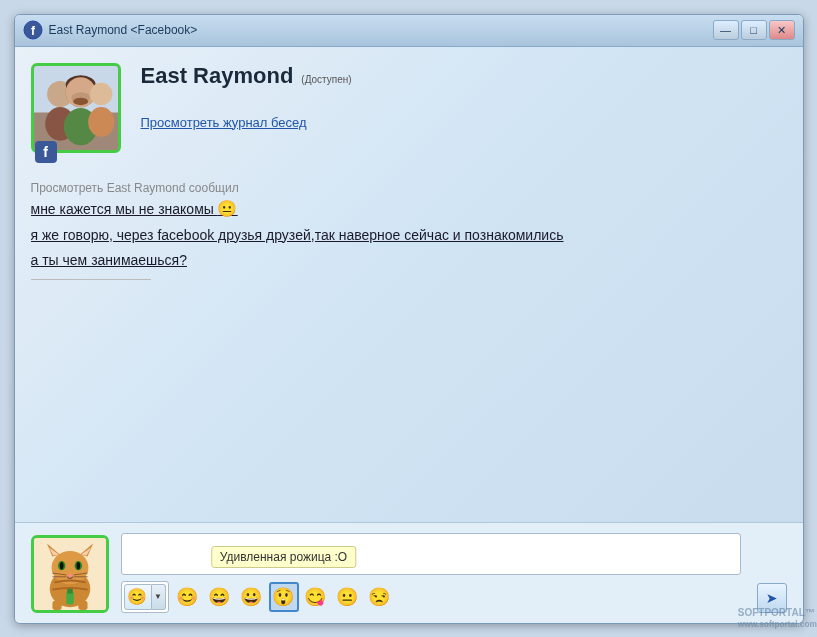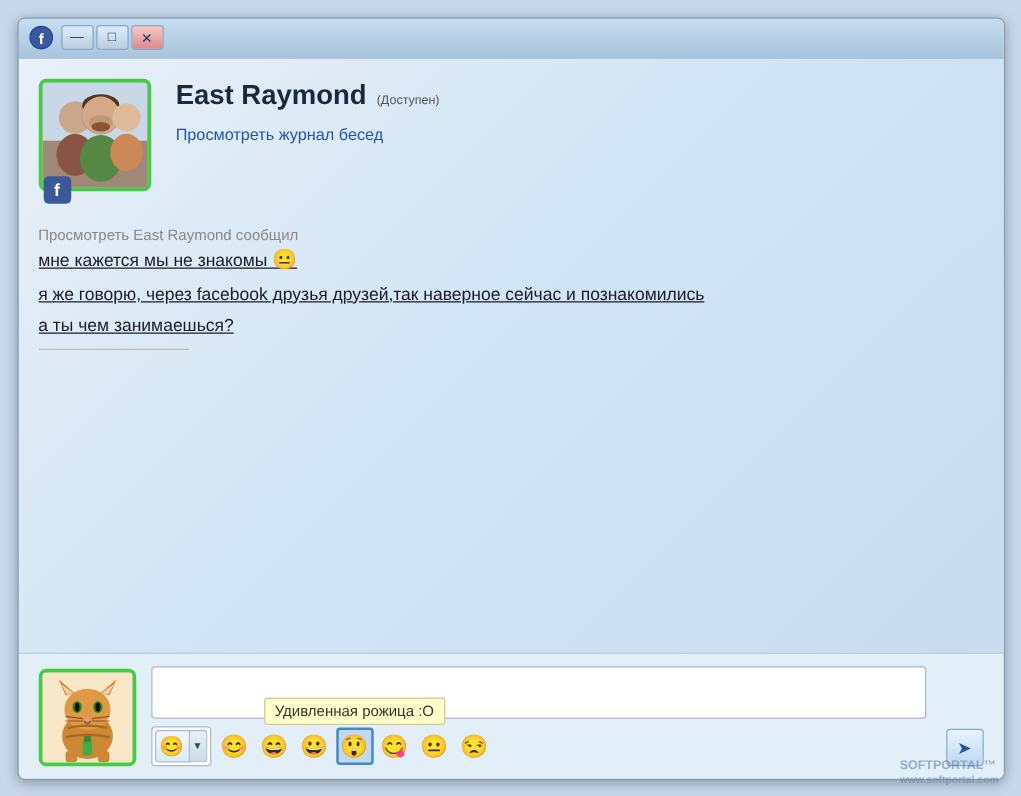--- a/index.html
+++ b/index.html
@@ -131,37 +131,38 @@
     }
 
     .profile-info {
       flex: 1;
     }
 
     .profile-name-row {
       display: flex;
       align-items: baseline;
       gap: 8px;
-      margin-bottom: 10px;
+      margin-bottom: 24px;
     }
 
     .profile-name {
       font-size: 22px;
       font-weight: bold;
       color: #1a2a3a;
     }
 
     .profile-status {
       font-size: 10px;
       color: #555;
     }
 
     .view-history-link {
       color: #2255aa;
       font-size: 13px;
+      text-decoration: underline;
       cursor: pointer;
     }
 
     .chat-messages {
       flex: 1;
       overflow-y: auto;
       padding: 8px 0;
     }
 
     .message-sender {
@@ -291,21 +292,21 @@
       border-radius: 3px;
     }
 
     .emoji-item.selected {
       background: #c0d8f0;
       border: 2px solid #4488cc;
     }
 
     .tooltip {
       position: absolute;
-      bottom: 32px;
+      bottom: 44px;
       left: 50%;
       transform: translateX(-50%);
       background: #ffffcc;
       border: 1px solid #cccc88;
       border-radius: 3px;
       padding: 3px 8px;
       font-size: 12px;
       color: #333;
       white-space: nowrap;
       pointer-events: none;
@@ -313,21 +314,21 @@
 
     .emoji-row-wrapper {
       position: relative;
       display: flex;
       align-items: center;
     }
 
     .softportal-watermark {
       position: absolute;
       bottom: 8px;
-      right: 18px;
+      right: 0;
       font-size: 10px;
       color: rgba(100,130,160,0.6);
       font-weight: bold;
     }
 
     .send-btn {
       width: 30px;
       height: 30px;
       background: linear-gradient(to bottom, #e8f4ff, #c0d8f0);
       border: 1px solid #88aac8;
@@ -346,20 +347,21 @@
 
 <div class="window">
 
   <div class="title-bar">
     <div class="title-bar-icon">
       <svg viewBox="0 0 20 20" xmlns="http://www.w3.org/2000/svg">
         <circle cx="10" cy="10" r="9" fill="#3b5998" stroke="#2244aa" stroke-width="1"></circle>
         <text x="10" y="15" text-anchor="middle" fill="white" font-size="12" font-weight="bold" font-family="Arial">f</text>
       </svg>
     </div>
+    <span class="title-bar-text">East Raymond &lt;Facebook&gt;</span>
     <div class="window-controls">
       <button class="win-btn">—</button>
       <button class="win-btn">□</button>
       <button class="win-btn close">✕</button>
     </div>
   </div>
 
   <div class="content-area">
     <div class="main-panel">
 

